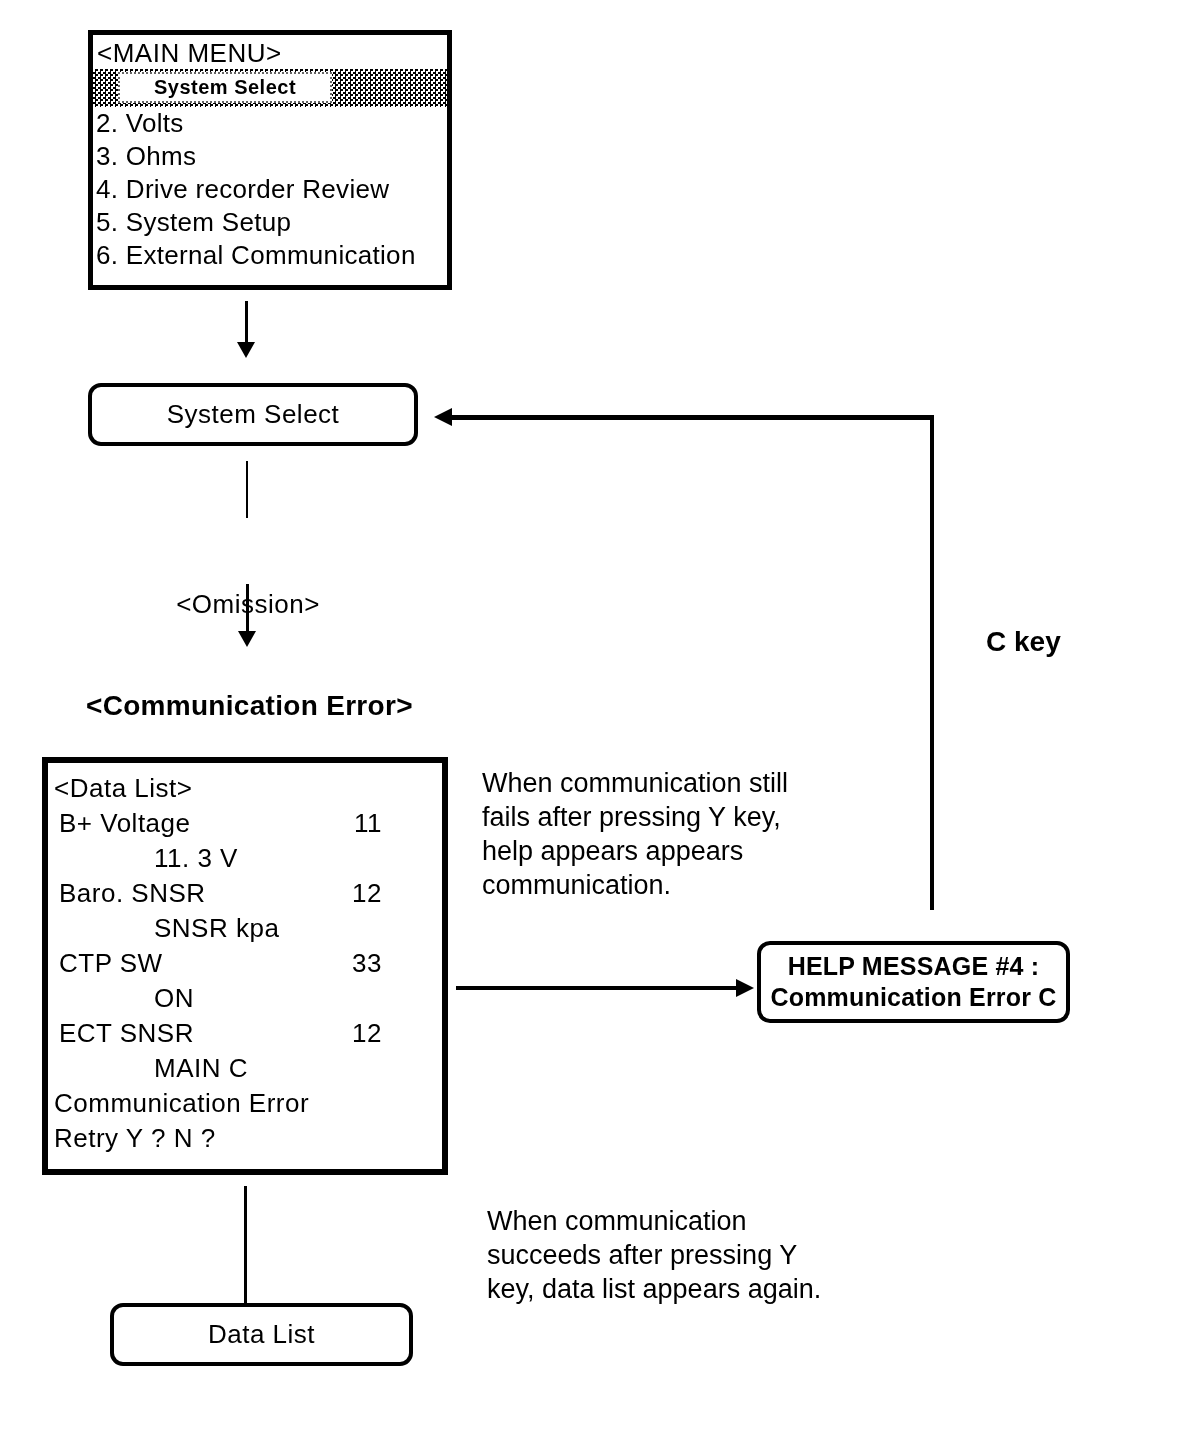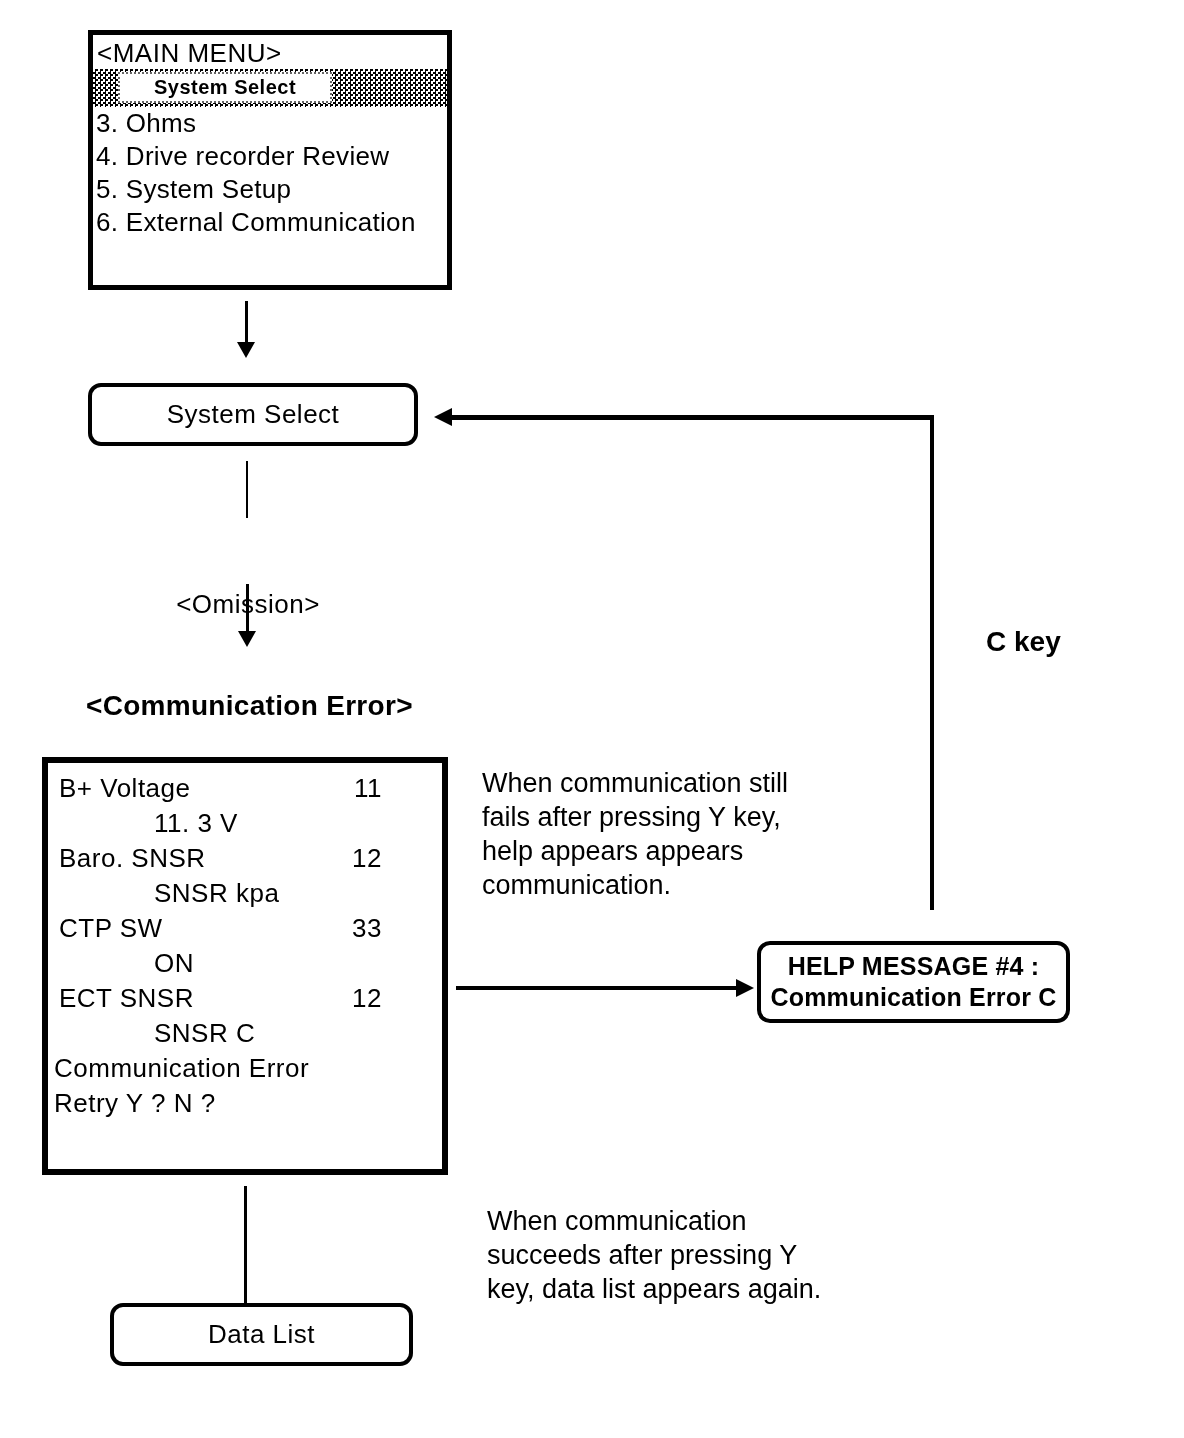--- a/index.html
+++ b/index.html
@@ -62,20 +62,21 @@
 </head>
 <body>
 
 <div class="canvas">
 
   <div class="menu-box">
     <div class="menu-title">&lt;MAIN MENU&gt;</div>
     <div class="menu-highlight">
       <div class="menu-selected">System Select</div>
     </div>
+    <div class="menu-item">2. Volts</div>
     <div class="menu-item">3. Ohms</div>
     <div class="menu-item">4. Drive recorder Review</div>
     <div class="menu-item">5. System Setup</div>
     <div class="menu-item">6. External Communication</div>
   </div>
 
   <div class="vline" style="left:245px; top:301px; height:44px;"></div>
   <div class="arr-down" style="left:237px; top:342px;"></div>
 
   <div class="flow-box box-system-select">
@@ -85,20 +86,21 @@
   <div class="vline" style="left:246px; top:461px; height:57px; width:2px;"></div>
 
   <div class="omission">&lt;Omission&gt;</div>
 
   <div class="vline" style="left:246px; top:584px; height:50px;"></div>
   <div class="arr-down" style="left:238px; top:631px;"></div>
 
   <div class="section-heading">&lt;Communication Error&gt;</div>
 
   <div class="dl-box">
+    <div class="dl-line">&lt;Data List&gt;</div>
 
     <div class="dl-line dl-row">
       <span>B+ Voltage</span>
       <span>11</span>
     </div>
     <div class="dl-line dl-value">11. 3 V</div>
 
     <div class="dl-line dl-row">
       <span>Baro. SNSR</span>
       <span>12</span>
@@ -108,21 +110,21 @@
     <div class="dl-line dl-row">
       <span>CTP SW</span>
       <span>33</span>
     </div>
     <div class="dl-line dl-value">ON</div>
 
     <div class="dl-line dl-row">
       <span>ECT SNSR</span>
       <span>12</span>
     </div>
-    <div class="dl-line dl-value">SNSR C</div>
+    <div class="dl-line dl-value">MAIN C</div>
 
     <div class="dl-line">Communication Error</div>
     <div class="dl-line">Retry Y ? N ?</div>
   </div>
 
   <div class="note note-fail">
     <div>When communication still</div>
     <div>fails after pressing Y key,</div>
     <div>help appears appears</div>
     <div>communication.</div>

